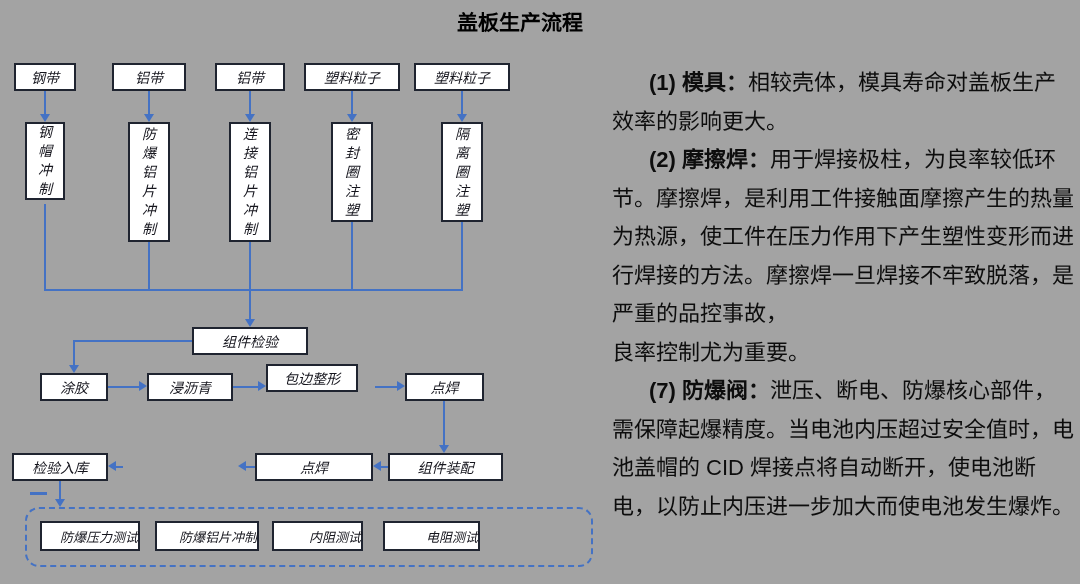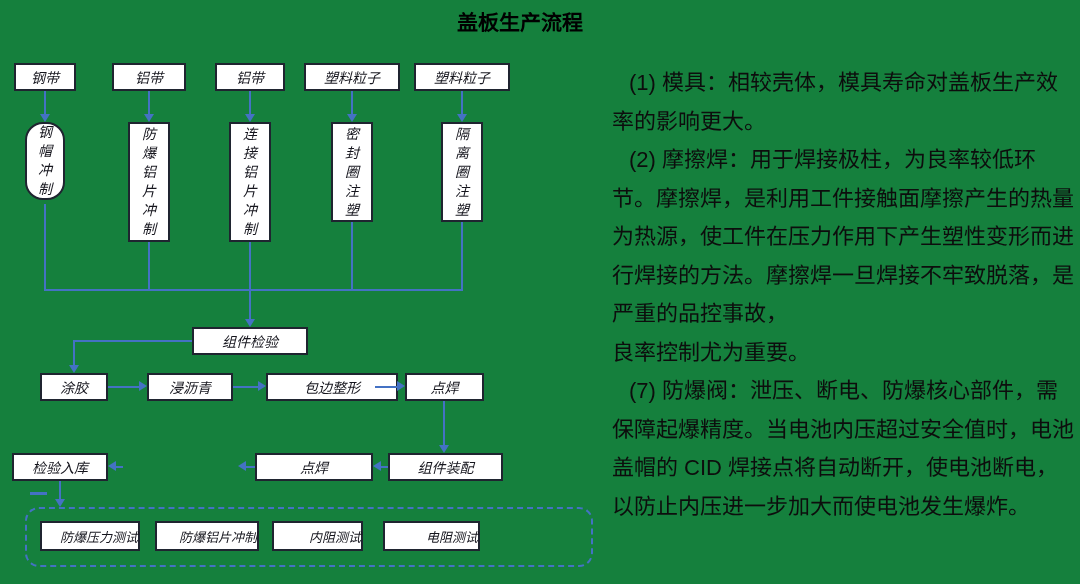--- a/index.html
+++ b/index.html
@@ -2,21 +2,21 @@
 <html lang="zh-CN" style="--line-blue: #4472C4; --box-border: #1f2430; --text-color: #111111;"><head>
 <meta charset="utf-8">
 <style>
   :root{
     --line-blue:#4472C4;
     --box-border:#1f2430;
     --text-color:#111111;
   }
   html,body{margin:0;padding:0;background:#ffffff;}
   .canvas{
-    position:relative;width:1080px;height:584px;background:#15803d;
+    position:relative;width:1080px;height:584px;background:#a3a3a3;
     font-family:"Liberation Sans", sans-serif;color:var(--text-color);
     overflow:hidden;
   }
   .title{
     position:absolute;left:370px;top:6px;width:300px;text-align:center;
     font-size:21px;font-weight:700;color:#000;
   }
   
   .box{
     position:absolute;height:28px;border:2px solid var(--box-border);
@@ -45,21 +45,21 @@
     position:absolute;left:25px;top:507px;width:568px;height:60px;
     border:2px dashed var(--line-blue);border-radius:14px;box-sizing:border-box;
   }
   .stray{position:absolute;left:30px;top:492px;width:17px;height:3px;background:var(--line-blue);}
   
   .notes{
     position:absolute;left:612px;top:64px;width:462px;
     font-size:22px;line-height:38.5px;color:#0d0d0d;
   }
   .notes p{margin:0;text-indent:17px;}
-  .notes .lead{font-weight:400;}
+  .notes .lead{font-weight:700;margin-left:20px;}
   .notes .body{white-space:pre-wrap;}
 </style>
 </head>
 <body>
 
 <div class="canvas">
 
   <div class="title">盖板生产流程</div>
 
   <div class="box" style="left:14px;top:63px;width:62px;">
@@ -82,21 +82,21 @@
   <div class="ah down" style="left:40px;top:114px;"></div>
   <div class="vline" style="left:148px;top:91px;height:25px;"></div>
   <div class="ah down" style="left:144px;top:114px;"></div>
   <div class="vline" style="left:249px;top:91px;height:25px;"></div>
   <div class="ah down" style="left:245px;top:114px;"></div>
   <div class="vline" style="left:351px;top:91px;height:25px;"></div>
   <div class="ah down" style="left:347px;top:114px;"></div>
   <div class="vline" style="left:461px;top:91px;height:25px;"></div>
   <div class="ah down" style="left:457px;top:114px;"></div>
 
-  <div class="vbox" style="left:25px;top:122px;width:40px;height:78px;border-radius:18px;">
+  <div class="vbox" style="left:25px;top:122px;width:40px;height:78px;">
       <span>钢帽冲制</span>
     </div>
   <div class="vbox" style="left:128px;top:122px;width:42px;height:120px;">
       <span>防爆铝片冲制</span>
     </div>
   <div class="vbox" style="left:229px;top:122px;width:42px;height:120px;">
       <span>连接铝片冲制</span>
     </div>
   <div class="vbox" style="left:331px;top:122px;width:42px;height:100px;">
       <span>密封圈注塑</span>
@@ -121,21 +121,21 @@
   <div class="hline" style="left:73px;top:340px;width:119px;"></div>
   <div class="vline" style="left:73px;top:340px;height:26px;"></div>
   <div class="ah down" style="left:69px;top:365px;"></div>
 
   <div class="box" style="left:40px;top:373px;width:68px;">
       <span>涂胶</span>
     </div>
   <div class="box" style="left:147px;top:373px;width:86px;align-items:center;">
       <span>浸沥青</span>
     </div>
-  <div class="box" style="left:266px;top:373px;width:132px;">
+  <div class="box" style="left:266px;top:364px;width:92px;">
       <span>包边整形</span>
     </div>
   <div class="box" style="left:405px;top:373px;width:79px;">
       <span>点焊</span>
     </div>
 
   <div class="hline" style="left:108px;top:386px;width:33px;"></div>
   <div class="ah right" style="left:139px;top:381px;"></div>
   <div class="hline" style="left:233px;top:386px;width:27px;"></div>
   <div class="ah right" style="left:258px;top:381px;"></div>

